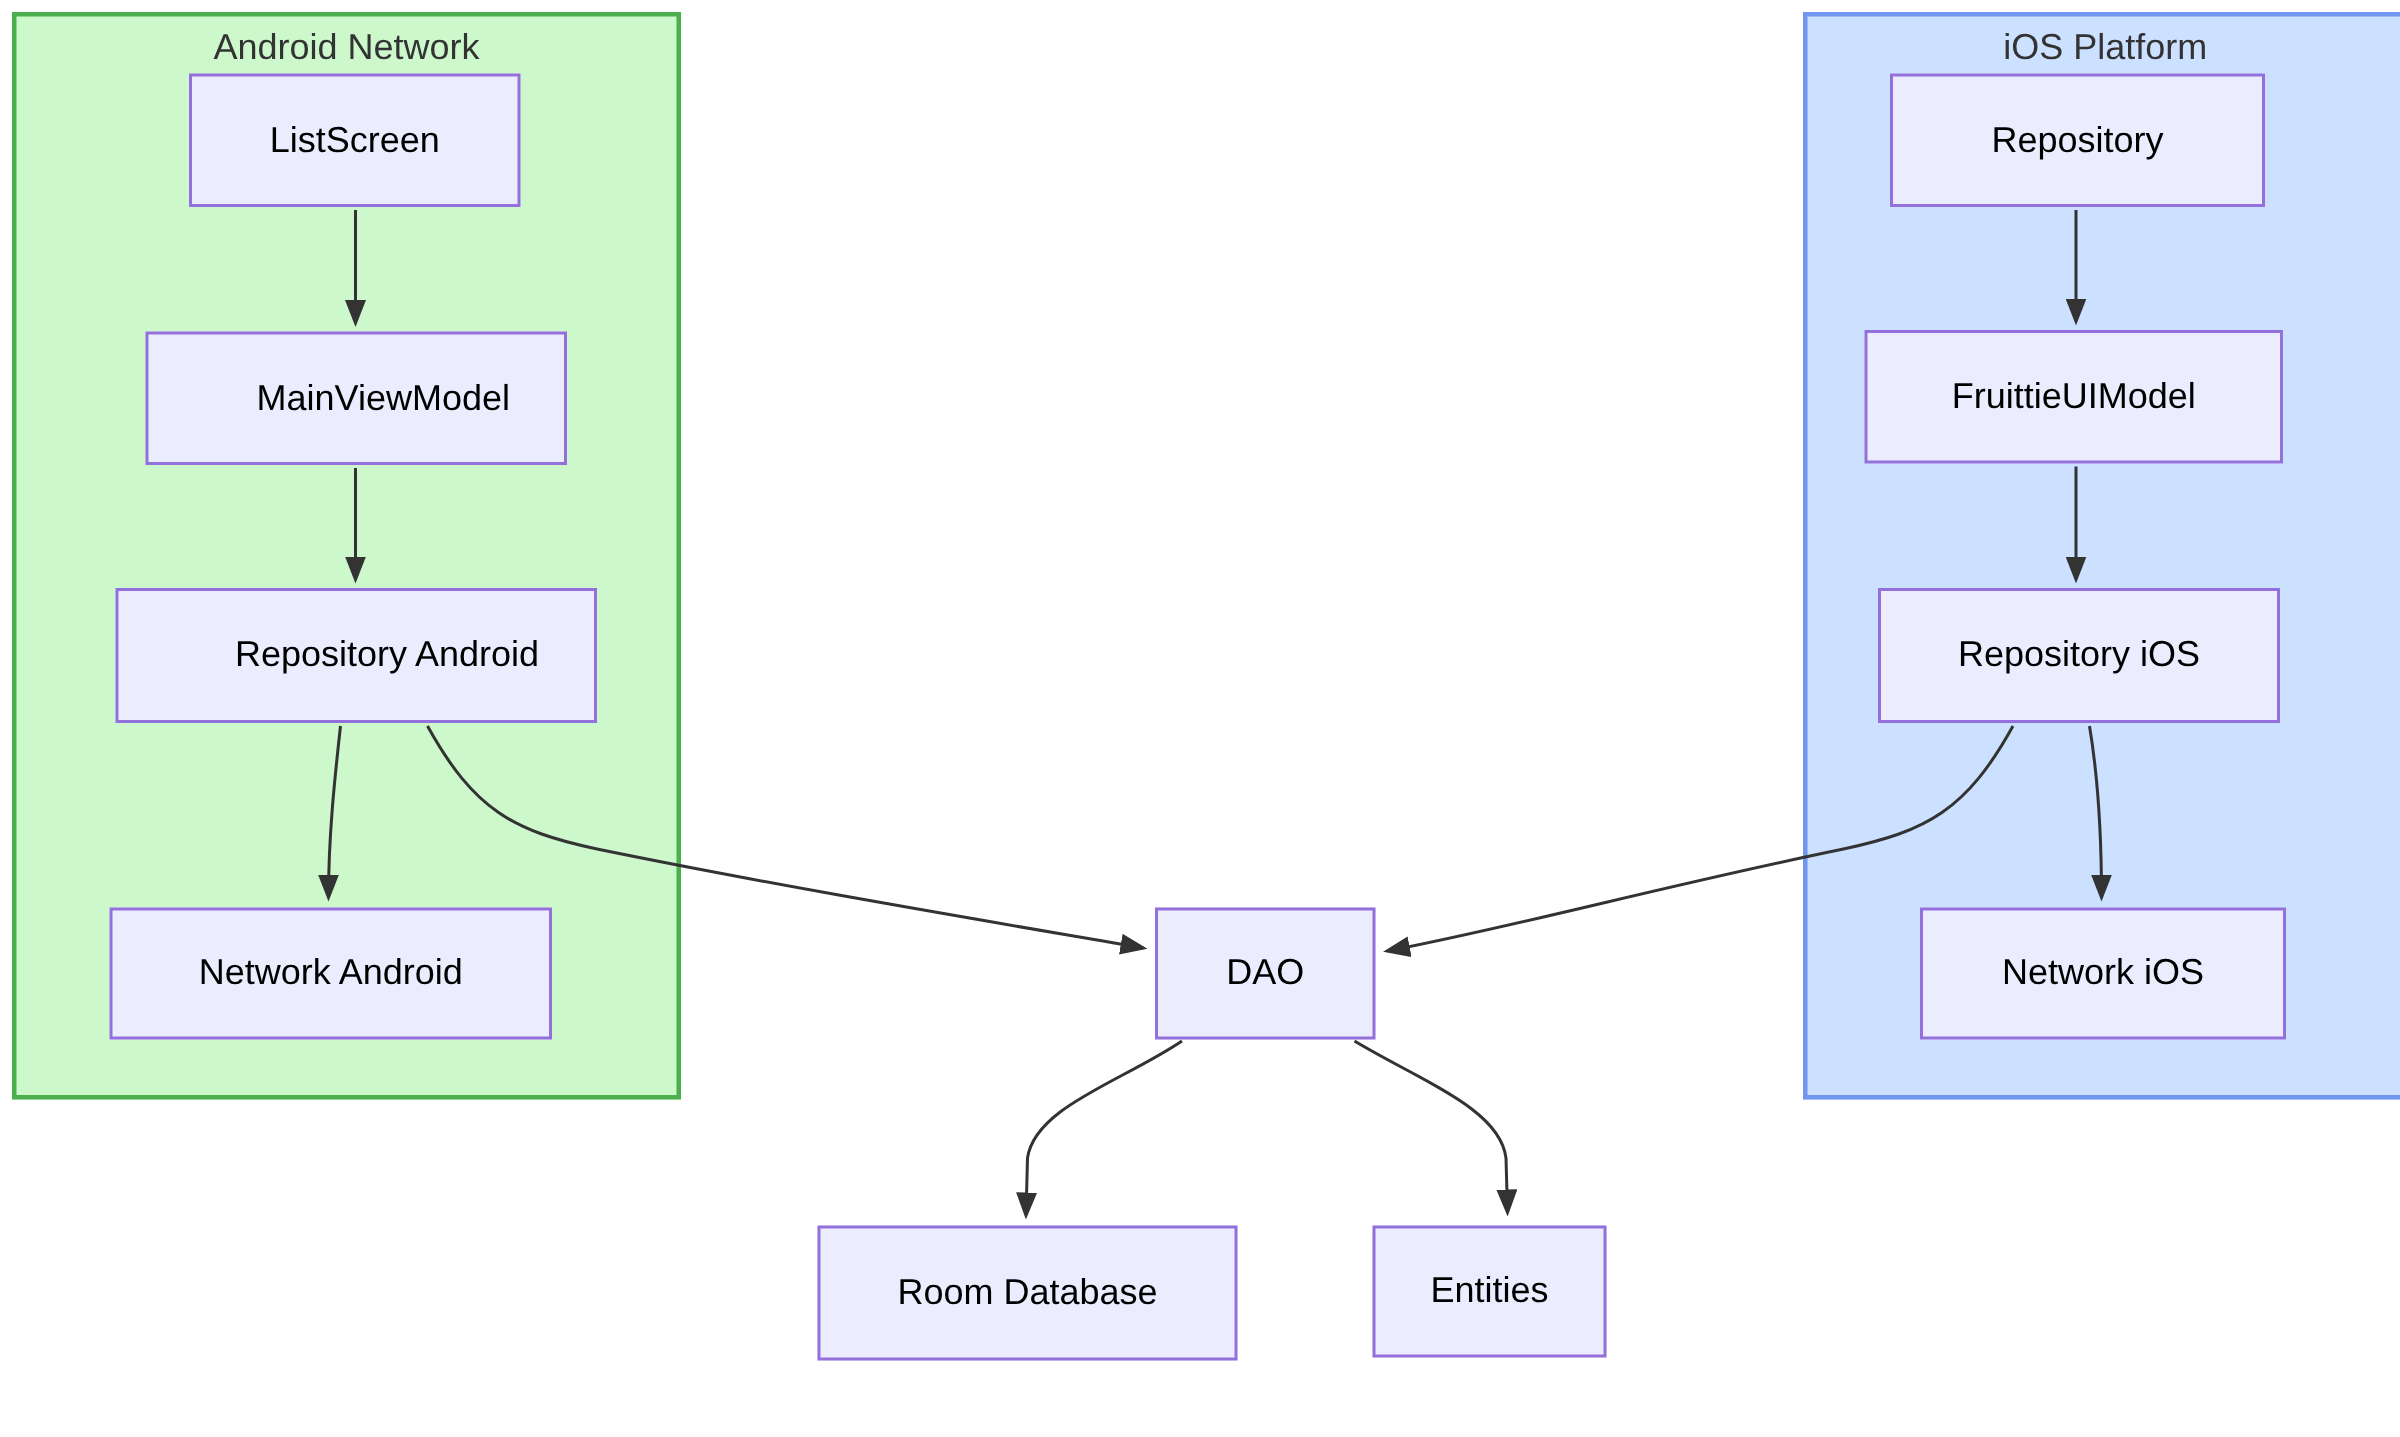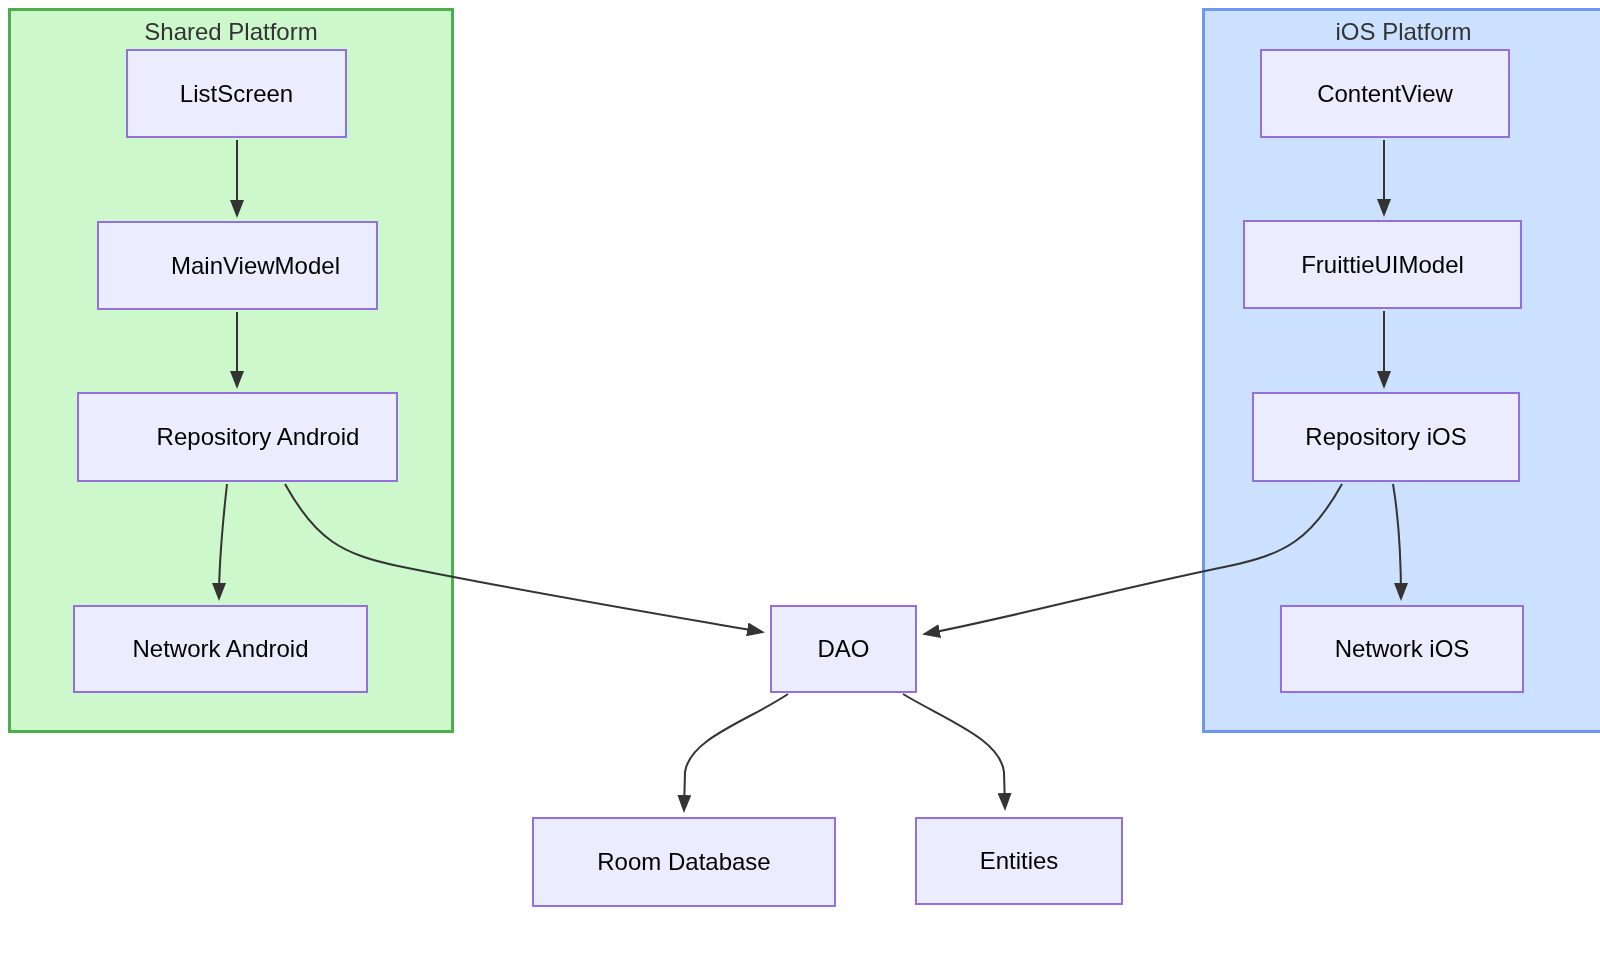--- a/index.html
+++ b/index.html
@@ -46,30 +46,30 @@
   }
   .n-list-screen        { left: 126px;  top: 49px;  width: 221px; height: 89px; }
   .n-main-view-model    { left: 97px;   top: 221px; width: 281px; height: 89px; padding-left: 36px; }
   .n-repository-android { left: 77px;   top: 392px; width: 321px; height: 90px; padding-left: 41px; }
   .n-network-android    { left: 73px;   top: 605px; width: 295px; height: 88px; }
   .n-content-view       { left: 1260px; top: 49px;  width: 250px; height: 89px; }
   .n-fruittie-ui-model  { left: 1243px; top: 220px; width: 279px; height: 89px; }
   .n-repository-ios     { left: 1252px; top: 392px; width: 268px; height: 90px; }
   .n-network-ios        { left: 1280px; top: 605px; width: 244px; height: 88px; }
   .n-dao                { left: 770px;  top: 605px; width: 147px; height: 88px; }
-  .n-room-database      { left: 532px;  top: 817px; width: 304px; height: 90px; justify-content: center; }
-  .n-entities           { left: 915px;  top: 817px; width: 208px; height: 88px; }
+  .n-room-database      { left: 545px;  top: 817px; width: 280px; height: 90px; justify-content: center; }
+  .n-entities           { left: 915px;  top: 817px; width: 156px; height: 88px; }
 </style>
 </head>
 <body>
 
 <div class="canvas">
 
   <div class="group group-android">
-    <div class="group-title">Shared Platform</div>
+    <div class="group-title">Android Network</div>
   </div>
   <div class="group group-ios">
     <div class="group-title">iOS Platform</div>
   </div>
 
   <svg class="edges" viewBox="0 0 1600 958" xmlns="http://www.w3.org/2000/svg">
     <defs>
       <marker id="arrow" markerUnits="userSpaceOnUse" markerWidth="18" markerHeight="14" refX="15" refY="7" orient="auto">
         <path d="M0 0 L18 7 L0 14 Z" fill="#333333"></path>
       </marker>
@@ -92,21 +92,21 @@
   <div class="node n-main-view-model">
     <span>MainViewModel</span>
   </div>
   <div class="node n-repository-android">
     <span>Repository Android</span>
   </div>
   <div class="node n-network-android">
     <span>Network Android</span>
   </div>
   <div class="node n-content-view">
-    <span>ContentView</span>
+    <span>Repository</span>
   </div>
   <div class="node n-fruittie-ui-model">
     <span>FruittieUIModel</span>
   </div>
   <div class="node n-repository-ios">
     <span>Repository iOS</span>
   </div>
   <div class="node n-network-ios">
     <span>Network iOS</span>
   </div>

